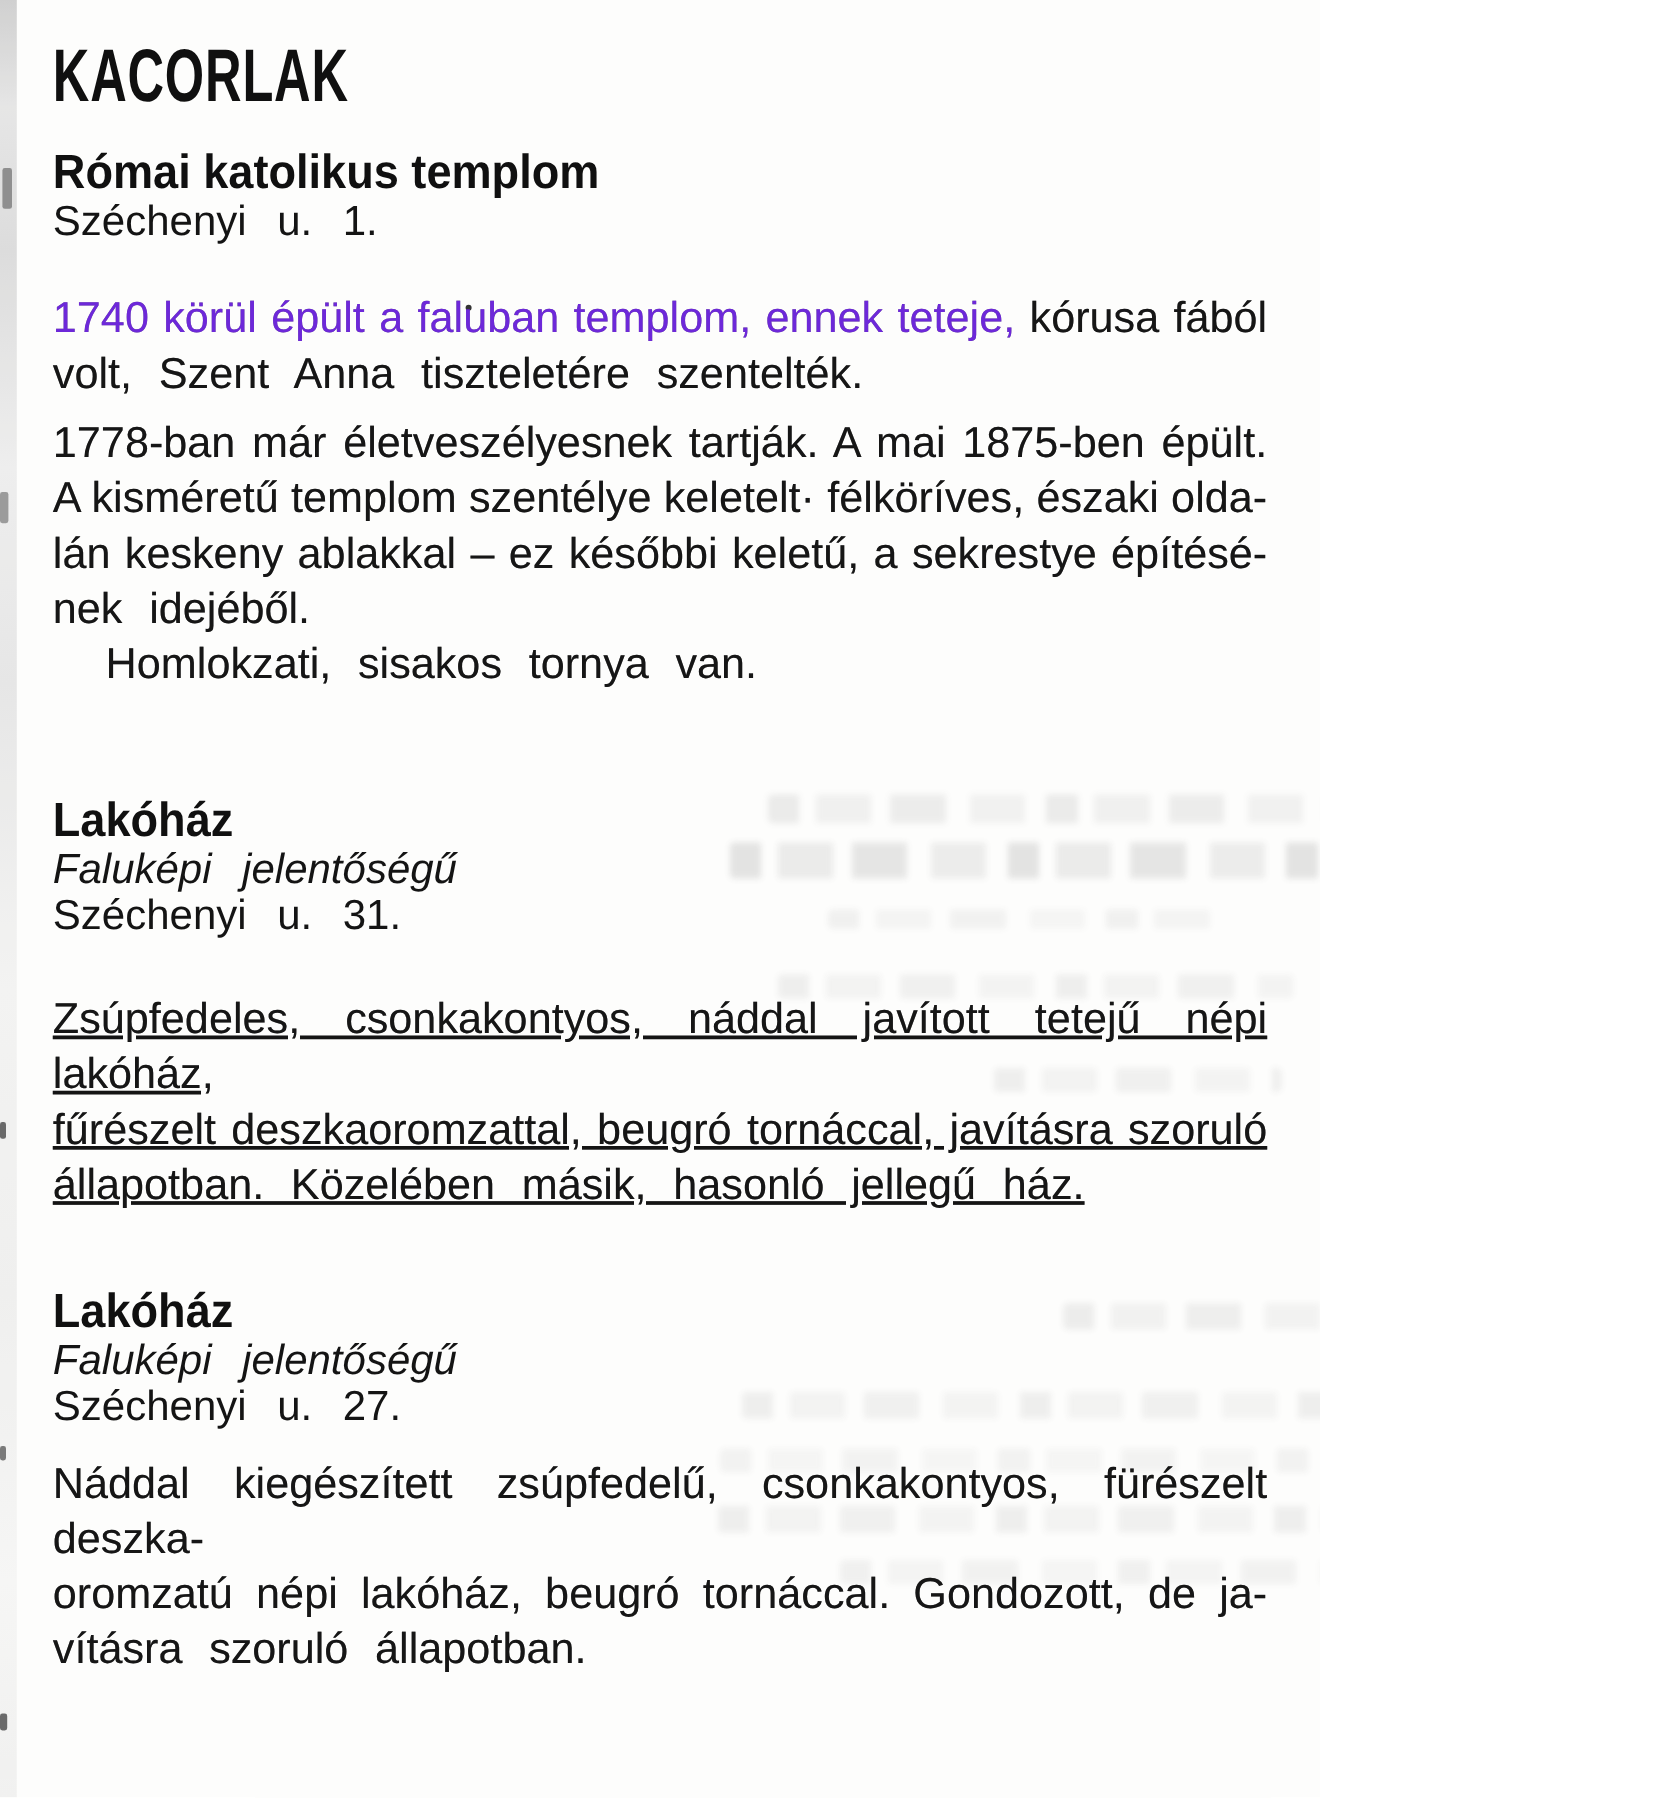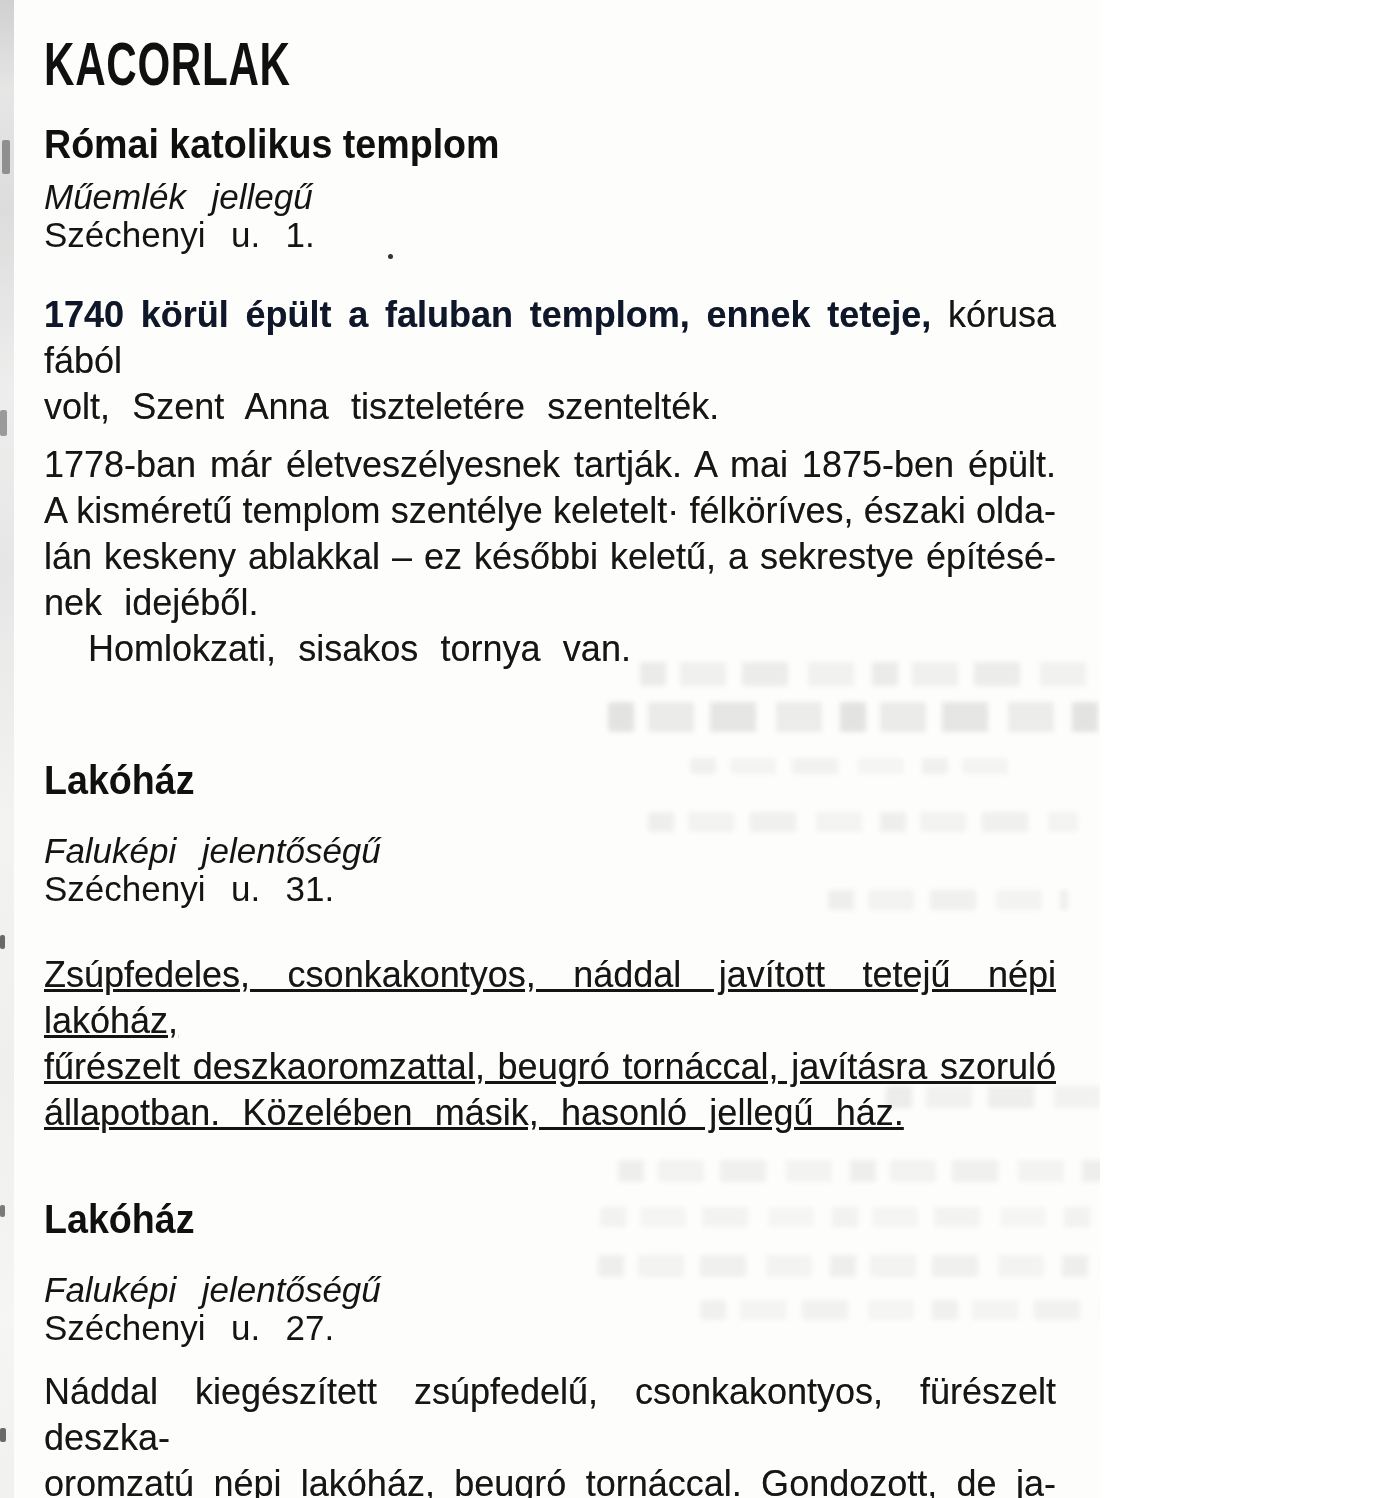--- a/index.html
+++ b/index.html
@@ -45,40 +45,40 @@
     color: #101010; transform: scaleX(.94); transform-origin: left center;
     white-space: nowrap;
   }
   .h2-templom { margin-top: 30px; }
   .h2-lak1 { margin-top: 86px; }
   .h2-lak2 { margin-top: 61px; }
 
   .meta { margin: 0; font-size: 35px; line-height: 38px; word-spacing: .45em; white-space: nowrap; }
   .ital { font-style: italic; }
   .desig1 { margin-top: 12px; }
-  .desig { margin-top: 30px; }
+  .desig { }
 
   .para { }
   .mt-para1 { margin-top: 38px; }
   .mt-para2 { margin-top: 12px; }
   .mt-para3 { margin-top: 0; margin-left: 44px; }
   .mt-para-lak1 { margin-top: 44px; text-decoration: underline; }
   .mt-para-lak2 { margin-top: 22px; }
 
   .line {
     font-size: 36px; line-height: 46px; color: #161616;
     word-spacing: .34em;
     text-shadow: 0 0 .4px rgba(0,0,0,.45);
   }
   .line.just {
     text-align: justify;
     text-align-last: justify;
     word-spacing: 0;
   }
-  .heavy { font-weight: bold; color: #0f172a; }
+  .heavy { font-weight: normal; color: #6d28d9; }
 </style>
 </head>
 <body>
 
 <div class="page">
 
   <div class="gutter"></div>
 
   <div class="ghost" style="left:640px; top:662px; width:695px; height:24px; opacity:.50;"></div>
   <div class="ghost" style="left:608px; top:702px; width:715px; height:30px; opacity:.70;"></div>
@@ -99,21 +99,20 @@
   <div class="speck" style="left:388px; top:254px; width:5px; height:5px; background:#333; border-radius:50%;"></div>
   <div class="speck" style="left:1202px; top:1148px; width:4px; height:8px; background:#555;"></div>
   <div class="speck" style="left:1218px; top:1150px; width:4px; height:8px; background:#555;"></div>
 
   <div class="content">
 
     <h1>KACORLAK</h1>
 
     <section>
       <h2 class="h2-templom">Római katolikus templom</h2>
-      <p class="meta ital desig1">Műemlék jellegű</p>
       <p class="meta">Széchenyi u. 1.</p>
 
       <div class="para mt-para1">
         <div class="line just"><span class="heavy">1740 körül épült a faluban templom, ennek teteje,</span><span> kórusa fából</span></div>
         <div class="line">volt, Szent Anna tiszteletére szentelték.</div>
       </div>
 
       <div class="para mt-para2">
         <div class="line just">1778-ban már életveszélyesnek tartják. A mai 1875-ben épült.</div>
         <div class="line just">A kisméretű templom szentélye keletelt· félköríves, északi olda-</div>

